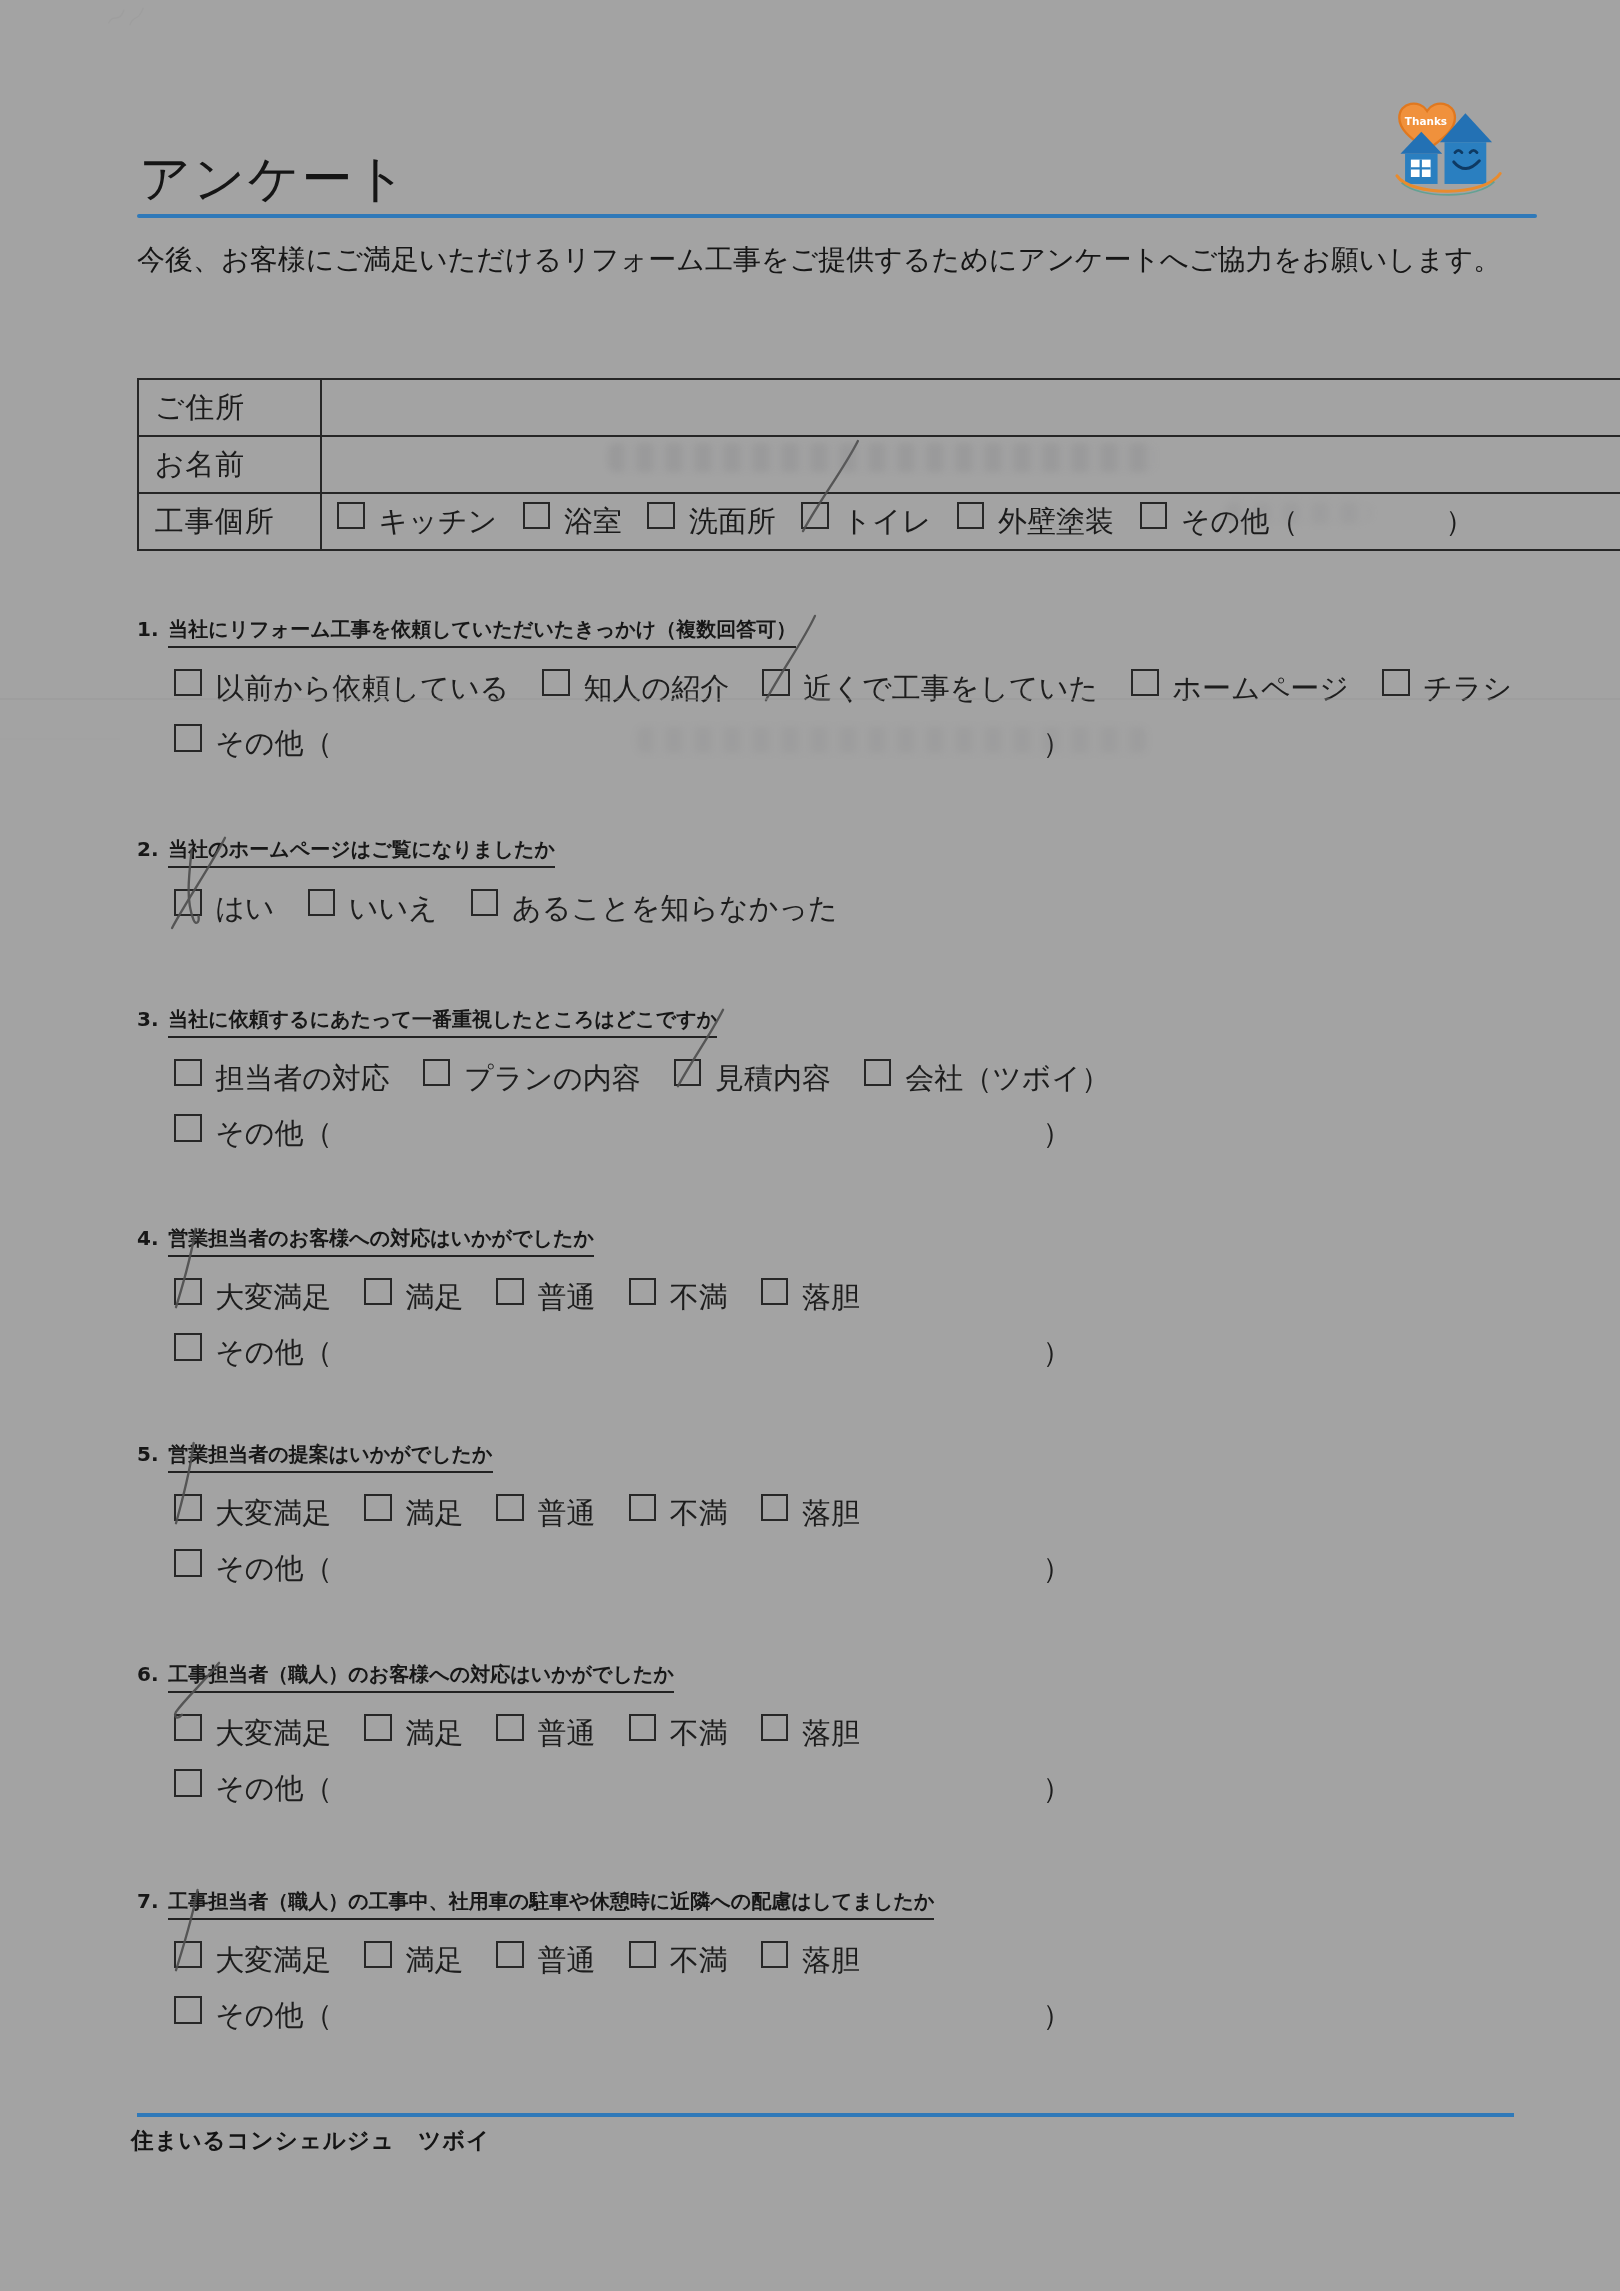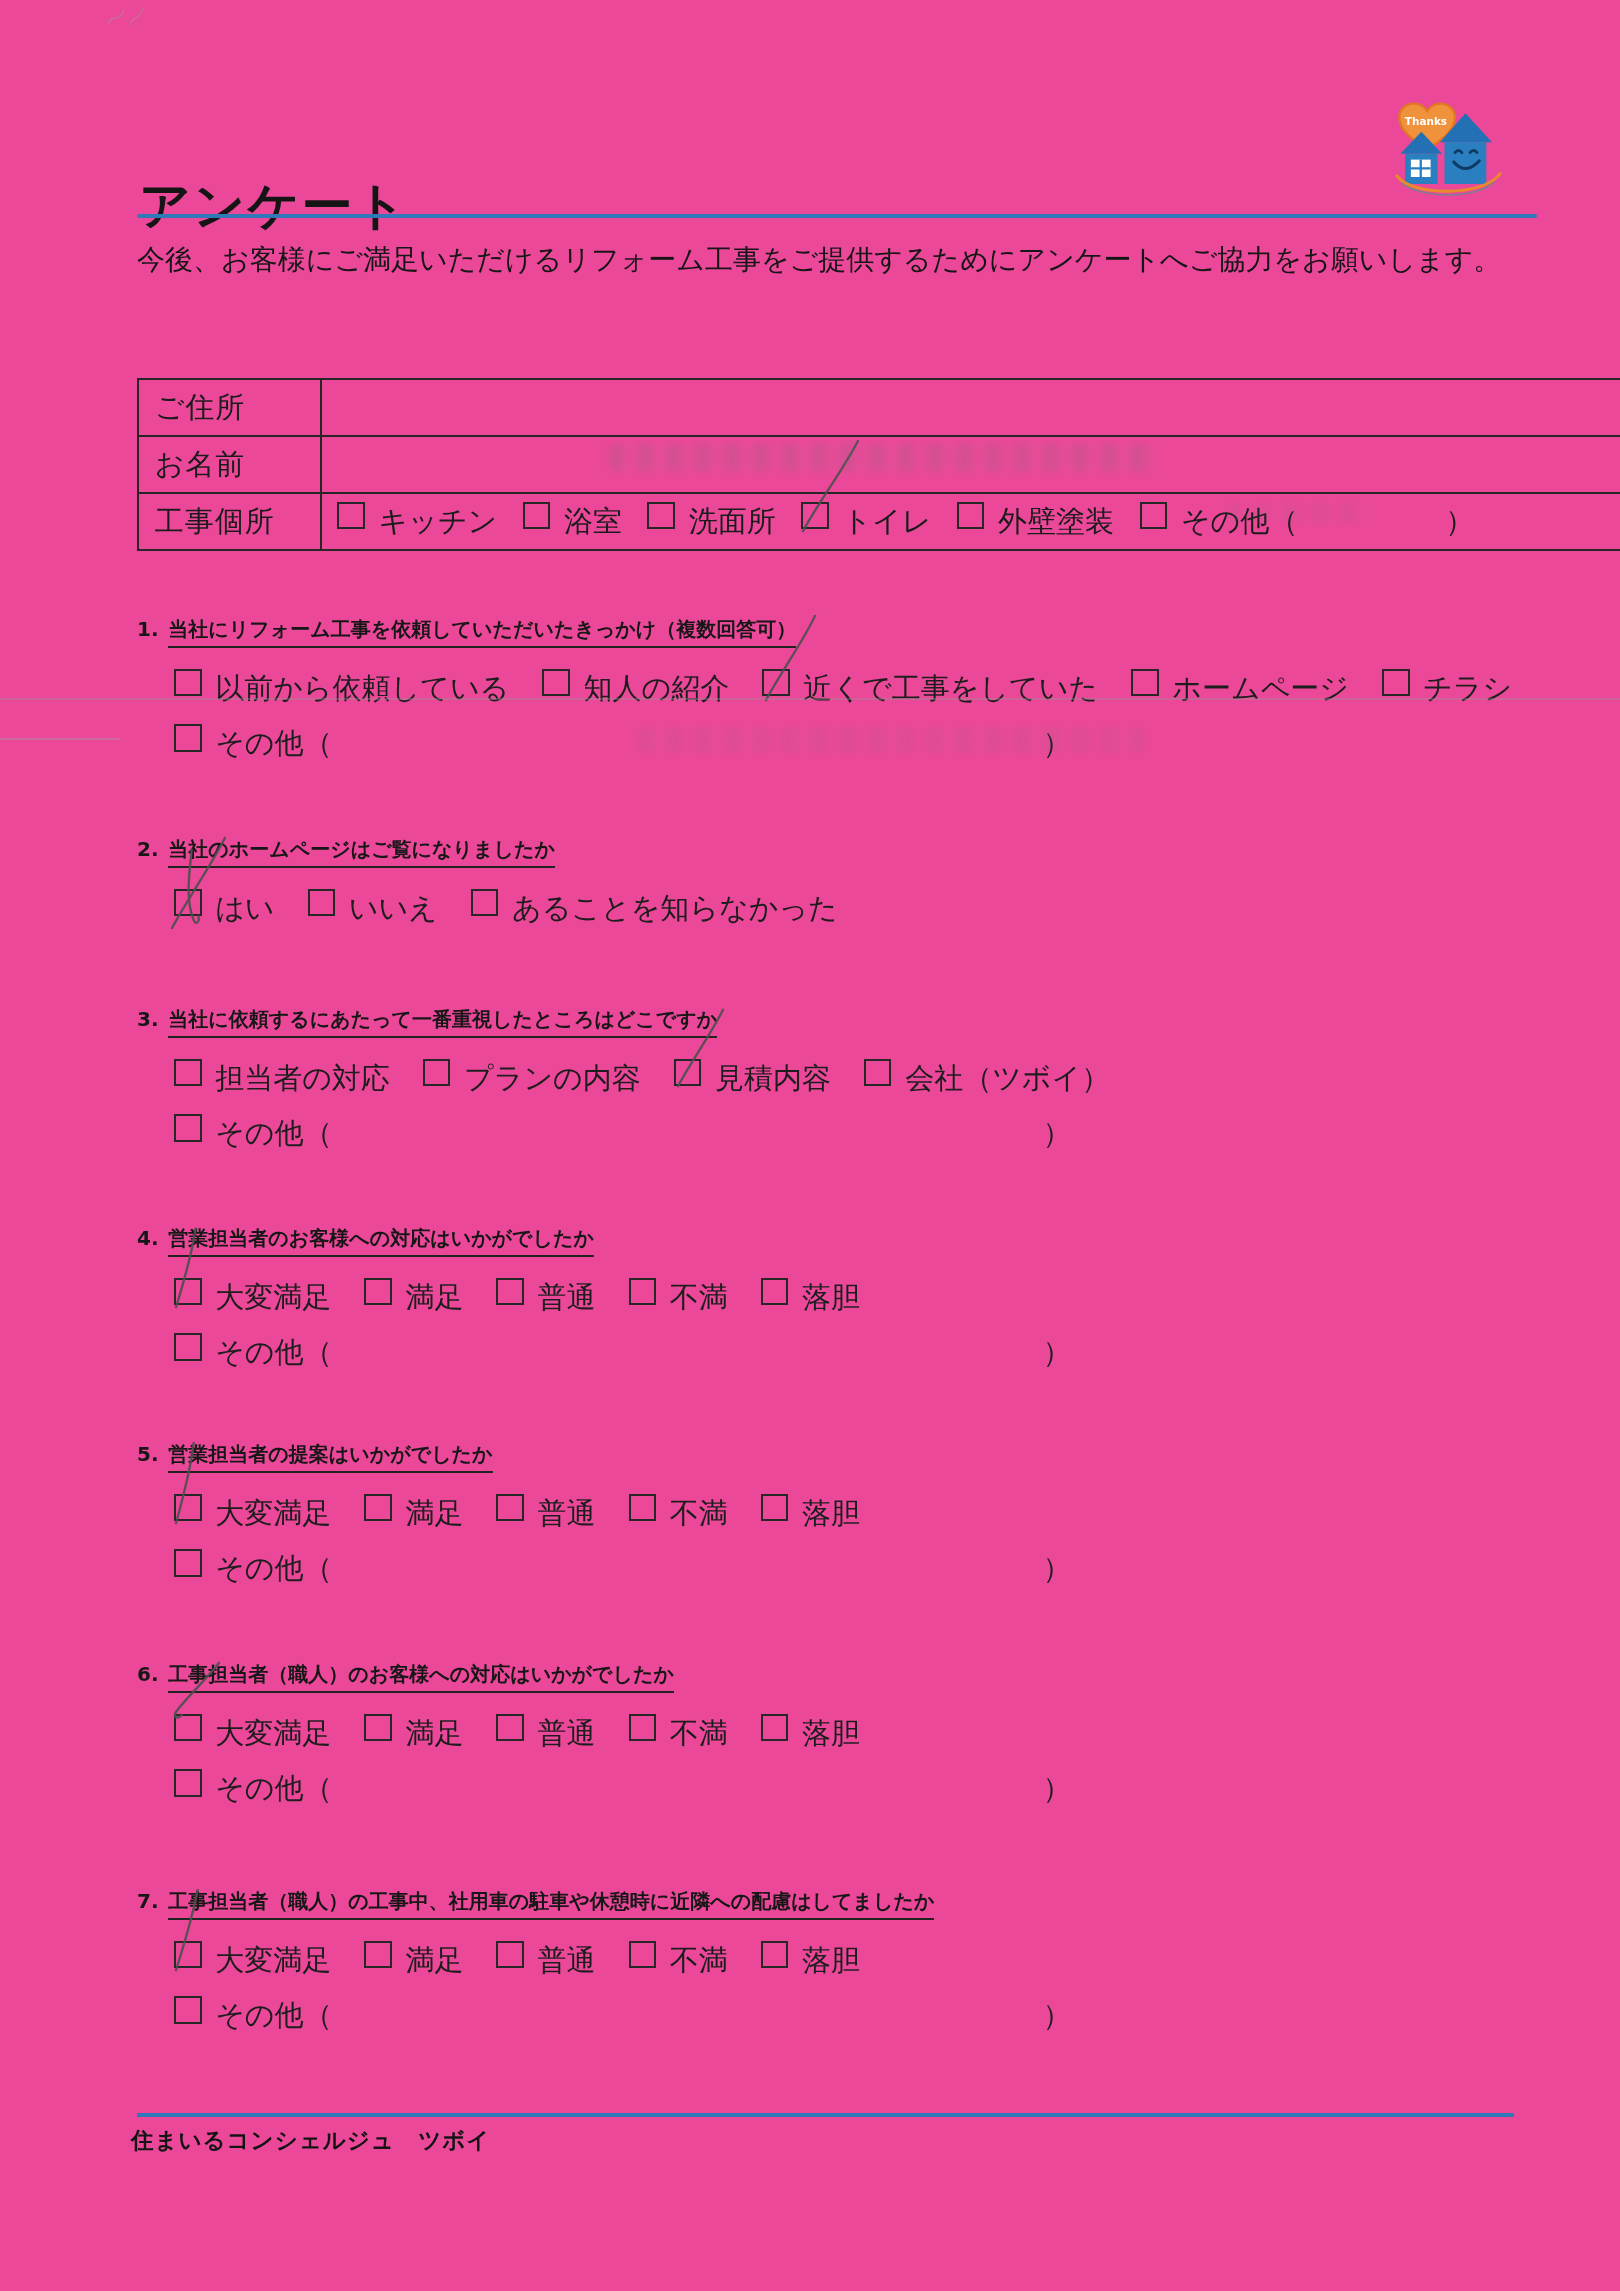--- a/index.html
+++ b/index.html
@@ -1,27 +1,27 @@
 <!DOCTYPE html>
 <html><head>
 <meta charset="utf-8">
 <style>
   html,body{margin:0;padding:0;background:#ffffff;}
   .page{
     position:relative;
     width:1620px;height:2292px;
-    background:#ec4899;
+    background:#a3a3a3;
     font-family:"DejaVu Sans","Liberation Sans",sans-serif;
     color:#1d1d1d;
     overflow:hidden;
   }
   
   .doc-title{
     position:absolute;left:139px;top:145px;
-    font-size:51px;font-weight:700;letter-spacing:2px;color:#151515;margin-top:27px;
+    font-size:51px;font-weight:400;letter-spacing:2px;color:#151515;
   }
   .title-rule{
     position:absolute;left:137px;top:214px;width:1400px;height:3.9px;
     border-radius:2px;
   }
   .intro{position:absolute;left:137px;top:233px;width:1411px;
     font-size:28px;line-height:53px;font-weight:500;color:#161616;}
   .intro .l1{padding-left:25.5px;}
   
   .logo{position:absolute;left:1390px;top:90px;width:116px;height:116px;}

